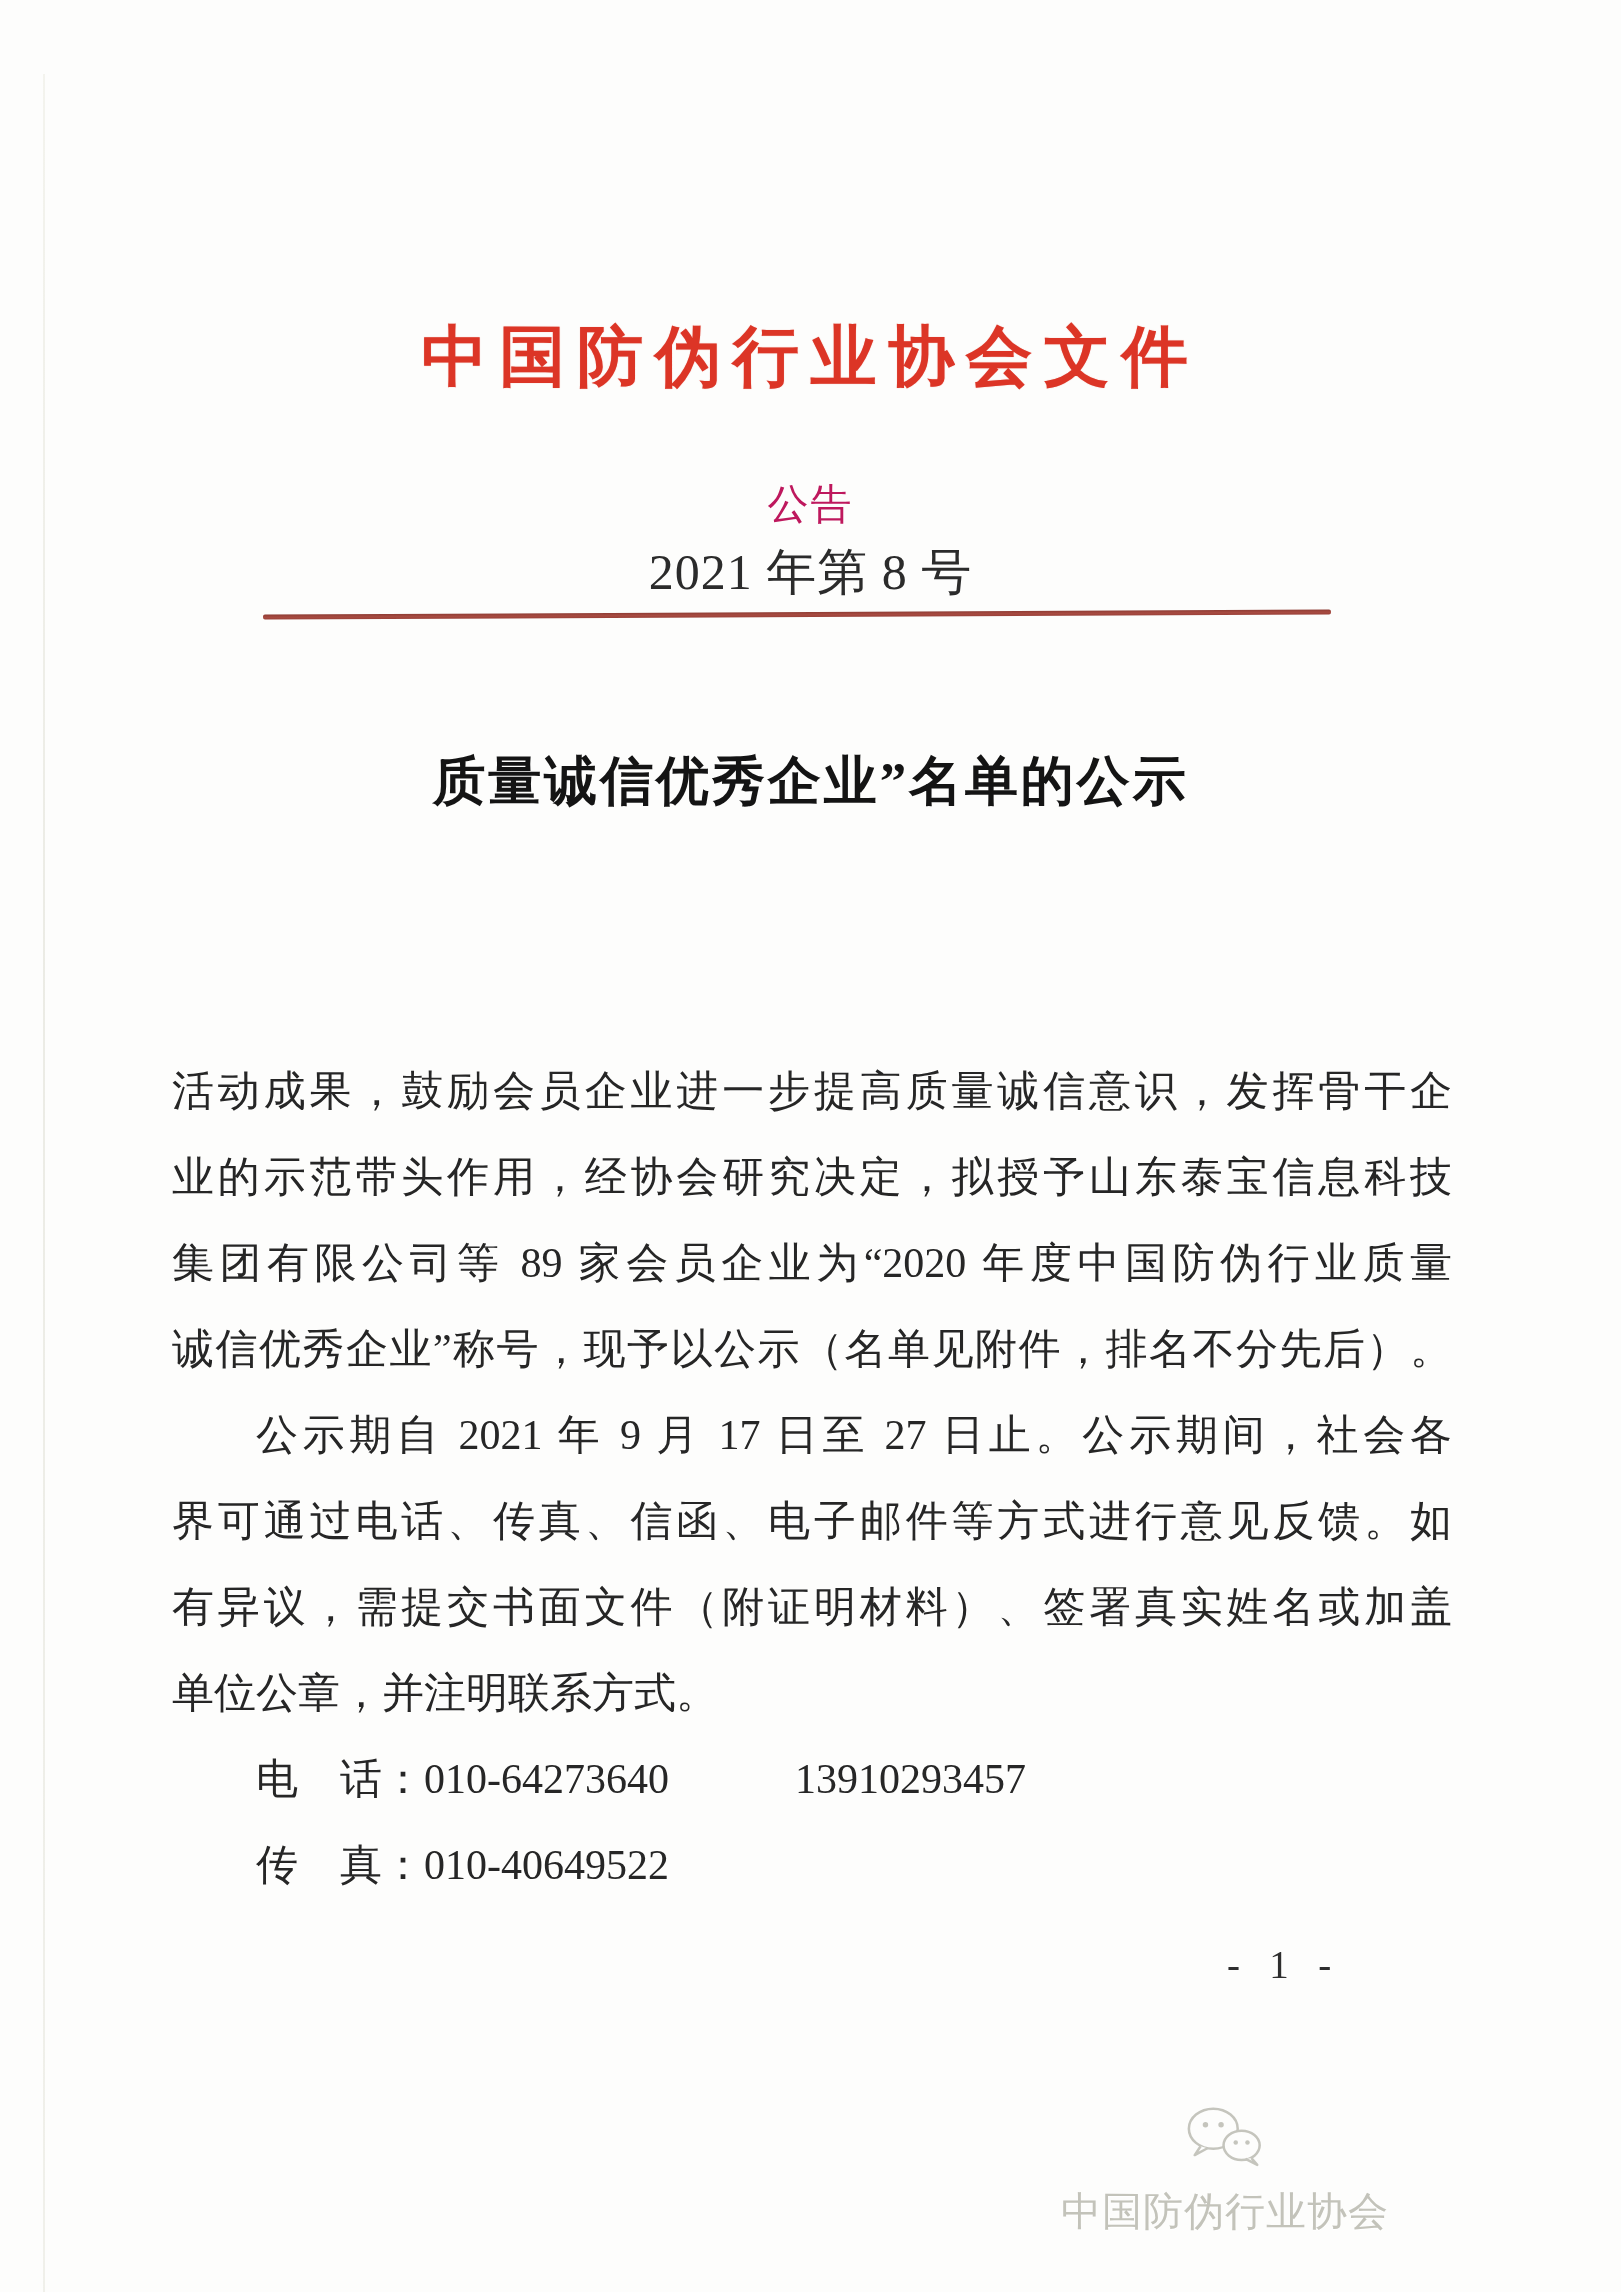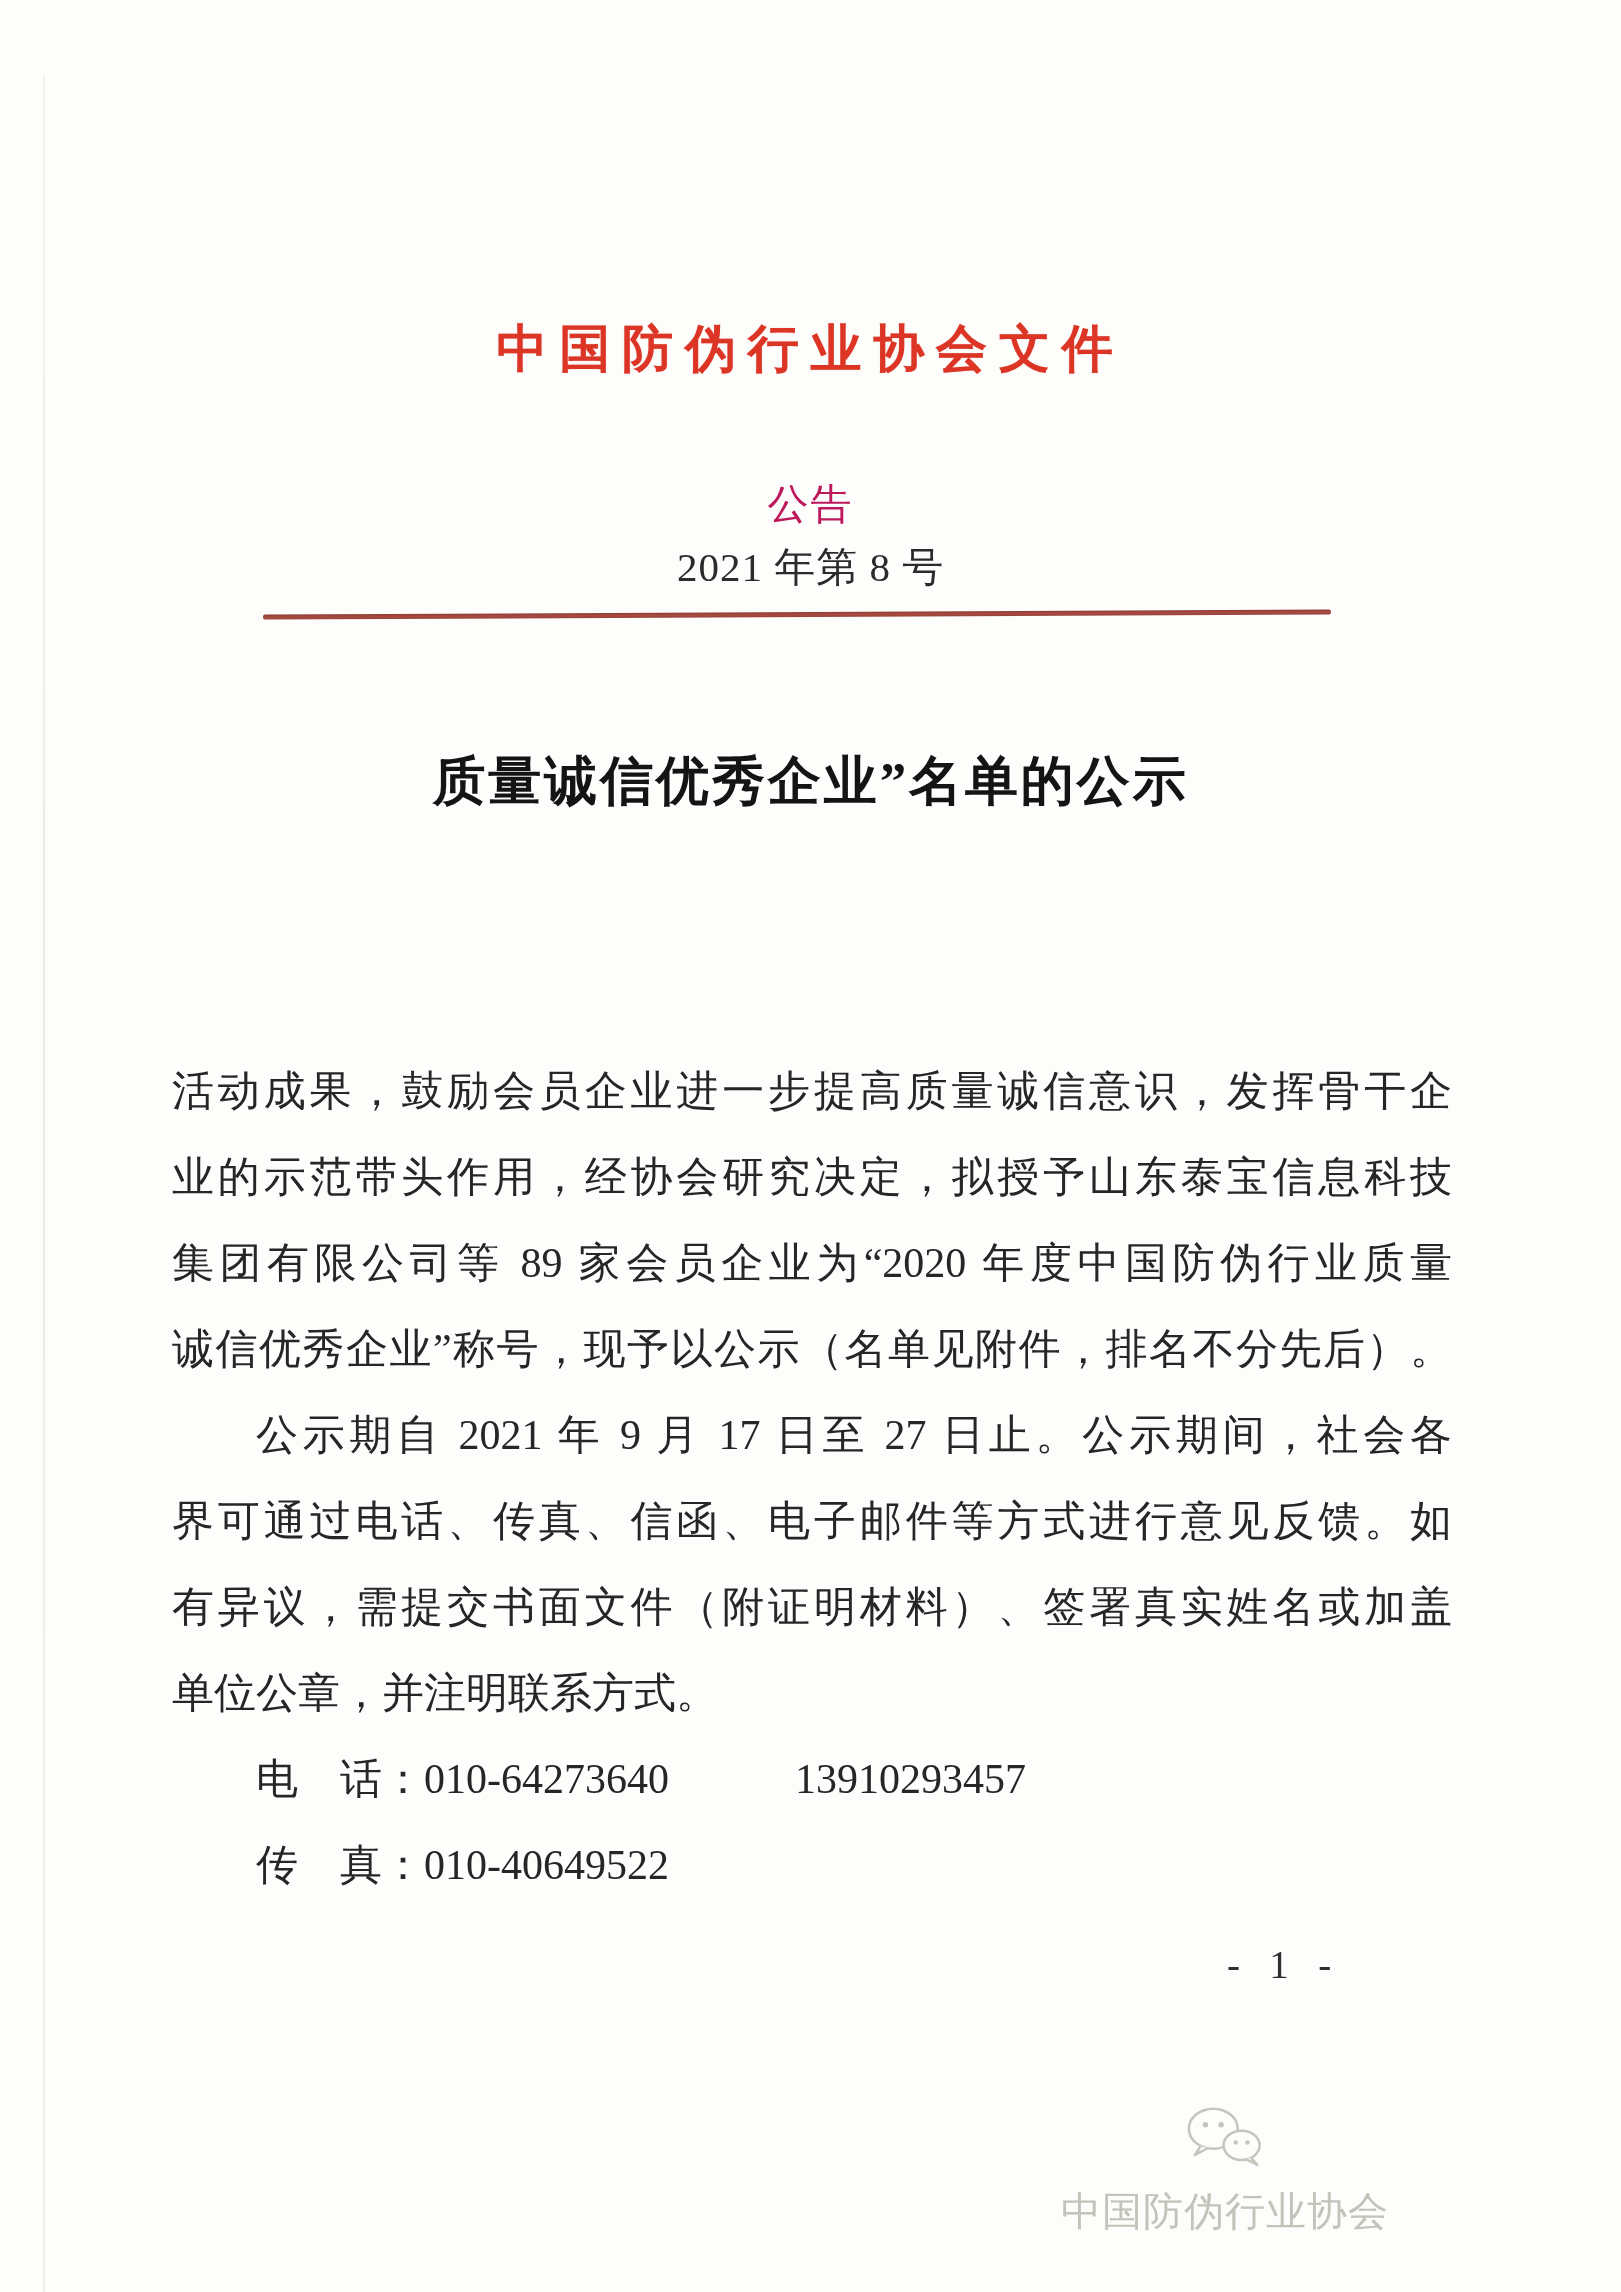--- a/index.html
+++ b/index.html
@@ -13,34 +13,34 @@
   }
   .page{position:absolute;inset:0;background:#fdfdfc;}
   .edge-line{
     position:absolute;left:43px;top:74px;bottom:0;width:2px;
     background:linear-gradient(#f1f1ea,#e7e7df 40%,#ededE6);
     opacity:.8;
   }
   .org-title{
     position:absolute;top:321px;left:0;width:100%;
     text-align:center;
-    font-size:51px;font-weight:700;
+    font-size:66px;font-weight:700;
     letter-spacing:11.8px;
     color:#dc3526;
     line-height:1.1;
     text-shadow:0 0 1px rgba(220,53,38,.45);
   }
   .doc-type{
     position:absolute;top:484px;left:0;width:100%;
     text-align:center;font-size:41px;color:#be185d;line-height:1;
     letter-spacing:2px;
   }
   .doc-number{
     position:absolute;top:547px;left:0;width:100%;
-    text-align:center;font-size:41px;color:#2b2b2b;line-height:1;
+    text-align:center;font-size:50px;color:#2b2b2b;line-height:1;
     letter-spacing:1px;
   }
   .red-rule{
     position:absolute;top:612px;left:263px;width:1068px;height:4.9px;
     background:linear-gradient(#8e3c34,#a84b41 55%,#9a4139);
     transform:rotate(-0.28deg);
     border-radius:2px;
   }
   .doc-title{
     position:absolute;top:745px;left:0;width:100%;

